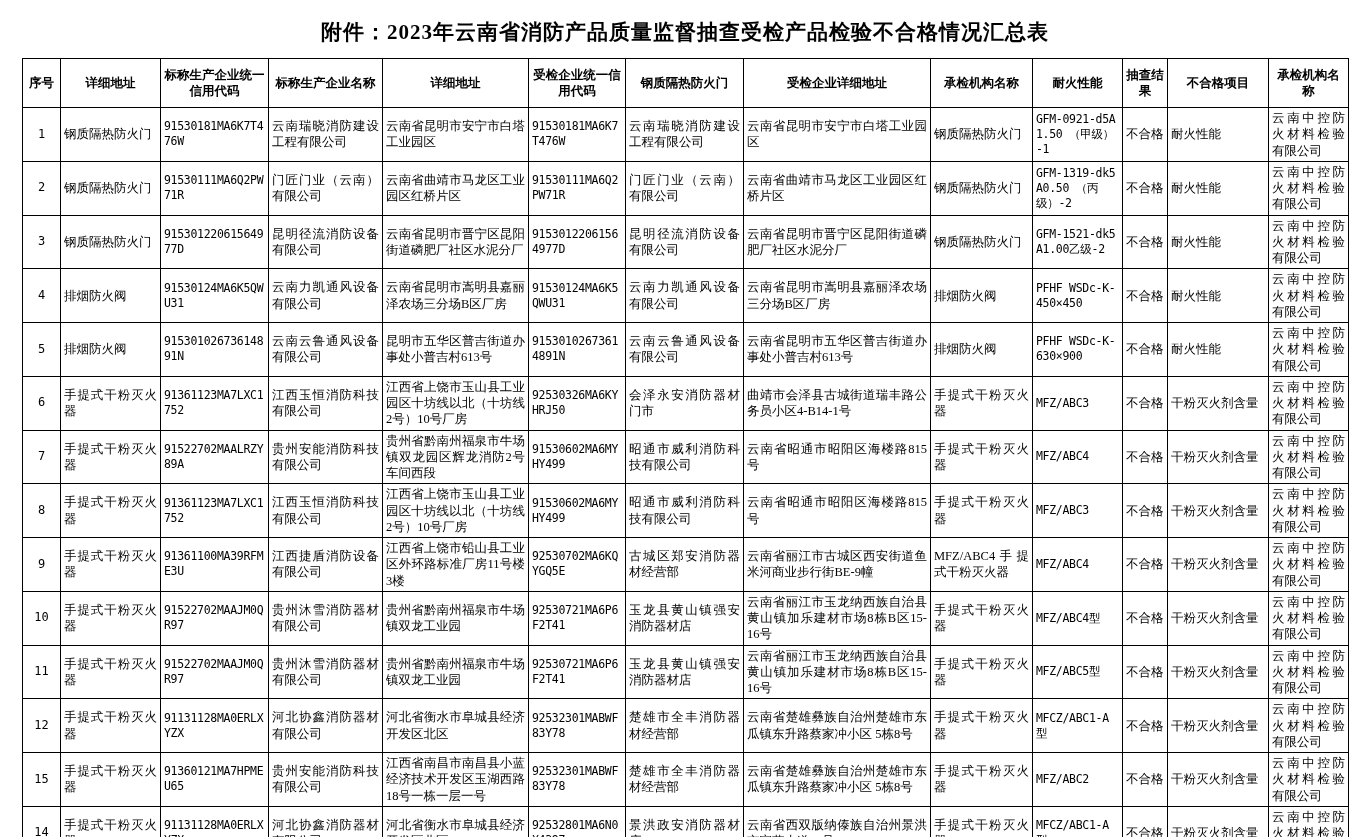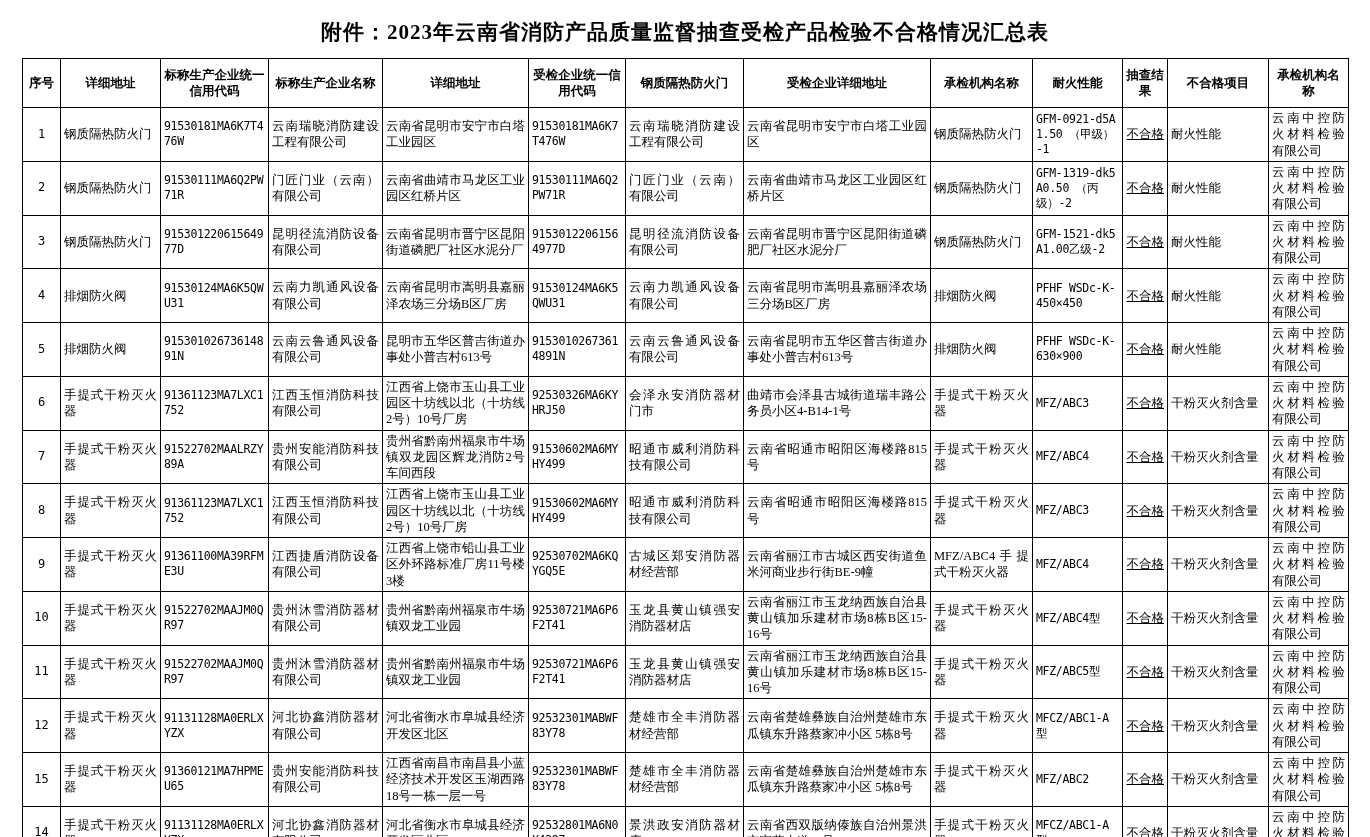--- a/index.html
+++ b/index.html
@@ -64,22 +64,21 @@
   table.report tbody td.col-2,
   table.report tbody td.col-5,
   table.report tbody td.col-9 {
     font-family: "DejaVu Sans Mono", "Liberation Mono", monospace;
     font-size: 11.5px;
     text-align: left;
     word-break: break-all;
     letter-spacing: -0.3px;
   }
   table.report tbody td.col-10 {
-    text-align: right;
-    text-decoration: underline;
+    text-align: left;
   }
 </style>
 </head>
 <body>
 
 <div class="page">
   <h1 class="doc-title">附件：2023年云南省消防产品质量监督抽查受检产品检验不合格情况汇总表</h1>
 
   <table class="report">
     <colgroup>

